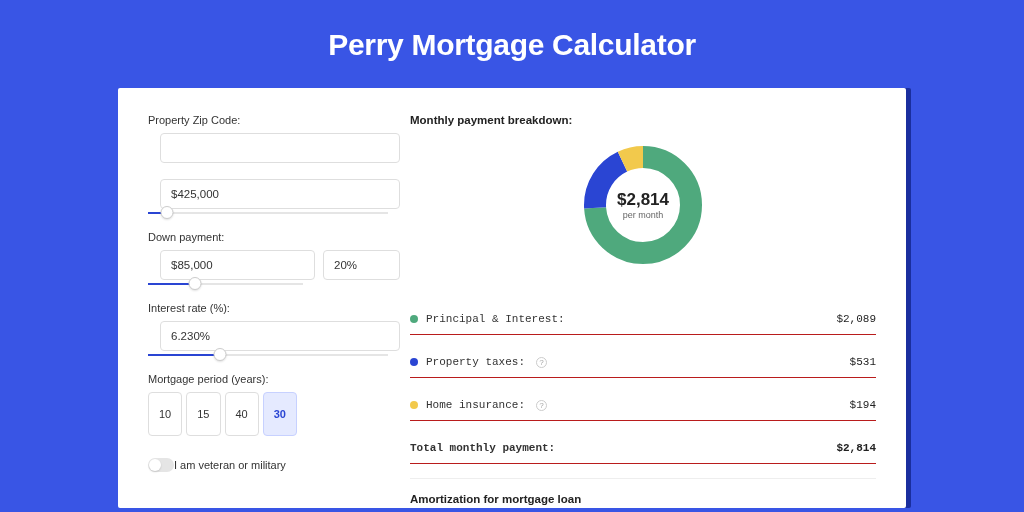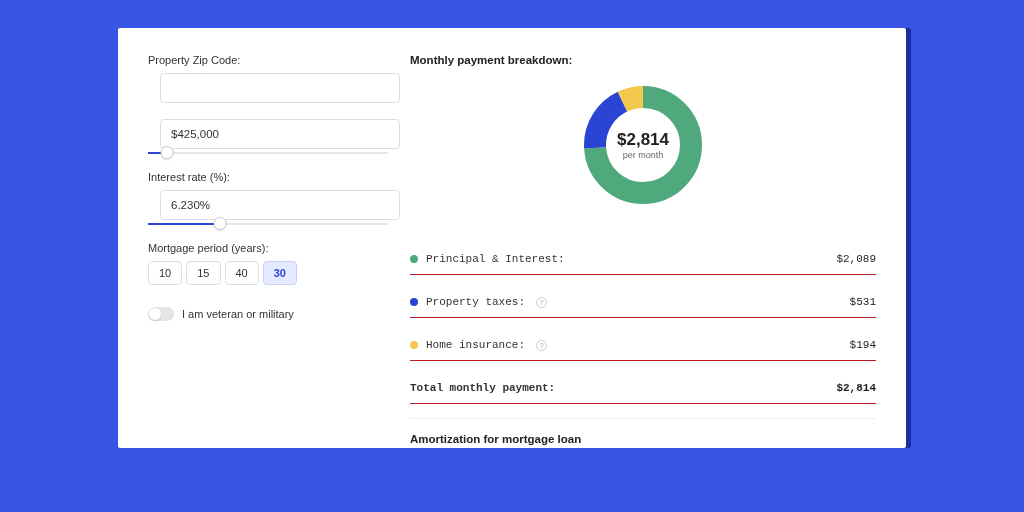--- a/index.html
+++ b/index.html
@@ -14,23 +14,23 @@
     .text-input::placeholder { color: #aaa; }
     .field-group { margin-bottom: 16px; position: relative; }
     .field-group.with-slider { margin-bottom: 22px; }
     .slider-track { position: absolute; left: 0; right: 0; bottom: -5px; height: 2px; background: #e5e5e5; }
     .slider-fill { position: absolute; left: 0; top: 0; bottom: 0; background: #2a45d3; }
     .slider-handle { position: absolute; width: 13px; height: 13px; border-radius: 50%; background: #fff; border: 1px solid #ccc; top: -6px; transform: translateX(-50%); box-shadow: 0 1px 2px rgba(0,0,0,0.12); }
     .dp-row { display: flex; gap: 8px; }
     .dp-amt { flex: 0 0 155px; position: relative; }
     .dp-pct { flex: 1; }
     .period-btns { display: flex; gap: 4px; }
-    .period-btn { flex: 0 0 auto; padding: 5px 10px; border: 1px solid #dedede; border-radius: 4px; font-size: 11px; color: #333; background: #fff; cursor: pointer; }
+    .period-btn { flex: 0 0 auto; padding: 15px 10px; border: 1px solid #dedede; border-radius: 4px; font-size: 11px; color: #333; background: #fff; cursor: pointer; }
     .period-btn.active { background: #e5eaff; border-color: #c7d1ff; color: #2a45d3; font-weight: 600; }
-    .toggle-row { display: flex; align-items: center; gap: 8px; margin-top: 22px; }
+    .toggle-row { display: flex; align-items: center; margin-top: 22px; }
     .toggle-switch { width: 26px; height: 14px; border-radius: 8px; background: #e5e5e5; position: relative; }
     .toggle-knob { position: absolute; width: 12px; height: 12px; background: #fff; border-radius: 50%; top: 1px; left: 1px; box-shadow: 0 1px 2px rgba(0,0,0,0.15); }
     .toggle-label { font-size: 11px; color: #333; }
     .breakdown-title { font-size: 11.5px; font-weight: 700; color: #222; margin-bottom: 14px; }
     .donut-area { display: flex; justify-content: center; margin-bottom: 22px; }
     .donut-wrap { position: relative; width: 130px; height: 130px; }
     .donut-center { position: absolute; top: 50%; left: 50%; transform: translate(-50%, -50%); text-align: center; }
     .donut-amount { font-size: 17px; font-weight: 700; color: #222; }
     .donut-sub { font-size: 9px; color: #666; }
     .legend-row { display: flex; align-items: flex-end; justify-content: space-between; padding: 9px 0; border-bottom: 1px solid #b91c1c; font-family: Liberation Mono, monospace; }
@@ -41,38 +41,54 @@
     .legend-value { font-size: 11px; color: #222; margin-top: 12px; }
     .legend-total { font-weight: 700; }
     .amort-box { border-top: 1px solid #eee; margin-top: 14px; padding-top: 14px; }
     .amort-title { font-size: 11.5px; font-weight: 700; color: #222; margin-bottom: 8px; }
     .amort-text { font-size: 10px; color: #555; line-height: 1.4; }
   </style>
 </head>
 <body>
 
 <div class="page-container">
+  <h1 class="page-title">Perry Mortgage Calculator</h1>
 
   <div class="calc-wrap">
 
     <div class="left-col">
 
       <div class="field-group">
         <label class="field-label">Property Zip Code:</label>
         <input class="text-input" type="text" value="" style="">
       </div>
 
       <div class="field-group with-slider">
         <input class="text-input" type="text" value="$425,000" style="">
         <div class="slider-track">
           <div class="slider-fill" style="width:8%"></div>
           <div class="slider-handle" style="left:8%"></div>
         </div>
       </div>
 
+      <div class="field-group with-slider">
+        <label class="field-label">Down payment:</label>
+        <div class="dp-row">
+          <div class="dp-amt" style="position:relative">
+            <input class="text-input" type="text" value="$85,000" style="">
+            <div class="slider-track">
+              <div class="slider-fill" style="width:30%"></div>
+              <div class="slider-handle" style="left:30%"></div>
+            </div>
+          </div>
+          <div class="dp-pct">
+            <input class="text-input" type="text" value="20%" style="">
+          </div>
+        </div>
+      </div>
 
       <div class="field-group with-slider">
         <label class="field-label">Interest rate (%):</label>
         <input class="text-input" type="text" value="6.230%" style="">
         <div class="slider-track">
           <div class="slider-fill" style="width:30%"></div>
           <div class="slider-handle" style="left:30%"></div>
         </div>
       </div>
 

